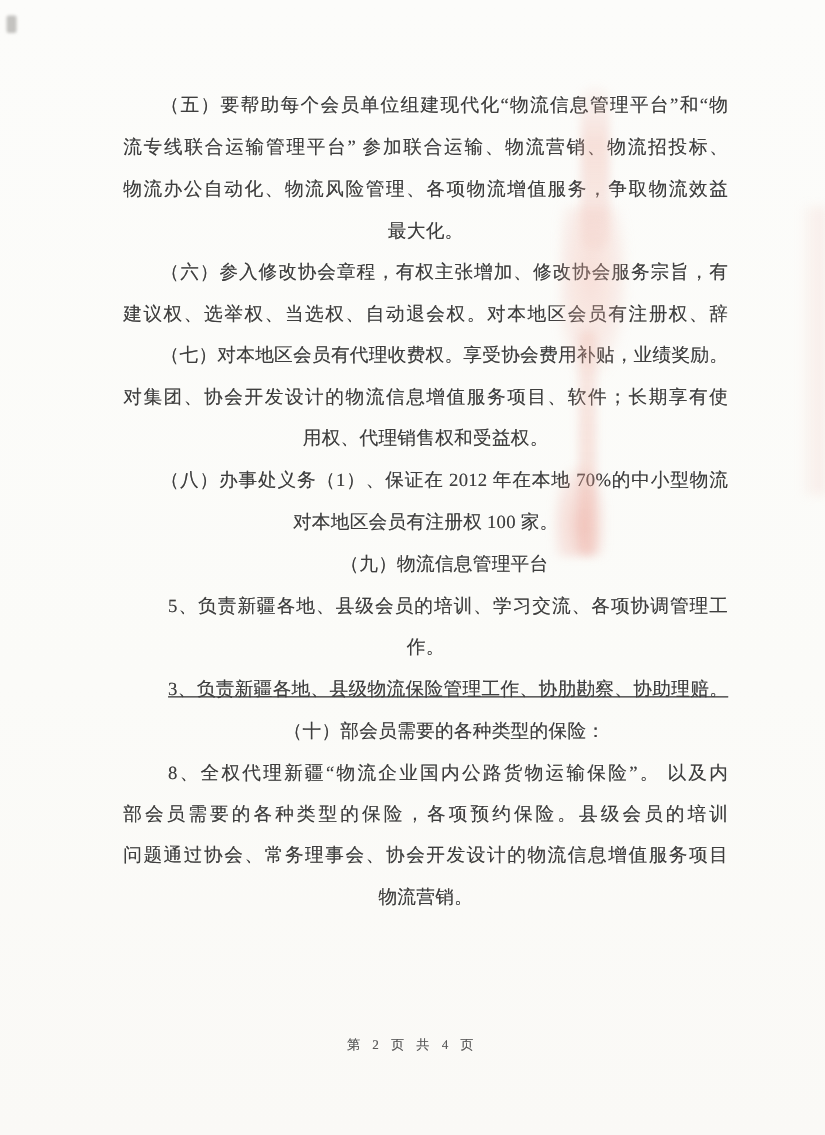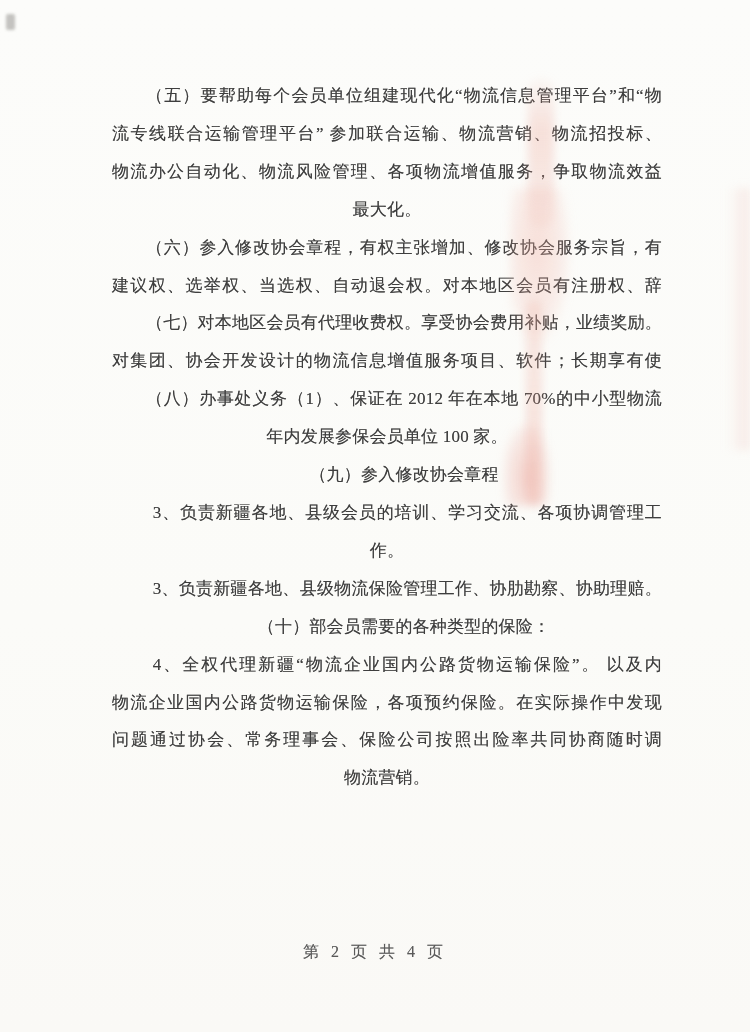--- a/index.html
+++ b/index.html
@@ -24,21 +24,21 @@
     letter-spacing: 0.2px;
   }
   .para { margin: 0; }
   .line { white-space: nowrap; }
   .jline { text-align: justify; text-align-last: justify; white-space: normal; }
   .lline { text-align: center; }
   footer.page-footer {
     position: absolute;
     left: 0; right: 0; top: 942px;
     text-align: center;
-    font-size: 16px;
+    font-size: 12px;
     letter-spacing: 4px;
     color: #5a5a5a;
     text-shadow: 0 0 0.5px rgba(90,90,90,0.5);
   }
   
   .stain { position: absolute; pointer-events: none; }
   #stain-top {
     left: 528px; top: 78px; width: 26px; height: 150px;
     background: linear-gradient(to bottom,
       rgba(236,166,152,0.05) 0%, rgba(236,166,152,0.32) 35%,
@@ -85,42 +85,43 @@
         <div class="line jline">物流办公自动化、物流风险管理、各项物流增值服务，争取物流效益</div>
         <div class="line lline">最大化。</div>
       </div>
       <div class="para">
         <div class="line jline" style="text-indent: 2em;">（六）参入修改协会章程，有权主张增加、修改协会服务宗旨，有</div>
         <div class="line jline">建议权、选举权、当选权、自动退会权。对本地区会员有注册权、辞</div>
       </div>
       <div class="para">
         <div class="line jline" style="text-indent: 2em;">（七）对本地区会员有代理收费权。享受协会费用补贴，业绩奖励。</div>
         <div class="line jline">对集团、协会开发设计的物流信息增值服务项目、软件；长期享有使</div>
+        <div class="line lline">用权、代理销售权和受益权。</div>
       </div>
       <div class="para">
         <div class="line jline" style="text-indent: 2em;">（八）办事处义务（1）、保证在 2012 年在本地 70%的中小型物流</div>
-        <div class="line lline">年内发展参保会员单位 100 家。</div>
+        <div class="line lline">对本地区会员有注册权 100 家。</div>
       </div>
       <div class="para">
-        <div class="line lline" style="text-indent: 2em;">（九）参入修改协会章程</div>
+        <div class="line lline" style="text-indent: 2em;">（九）物流信息管理平台</div>
       </div>
       <div class="para">
-        <div class="line jline" style="text-indent: 2.4em;">3、负责新疆各地、县级会员的培训、学习交流、各项协调管理工</div>
+        <div class="line jline" style="text-indent: 2.4em;">5、负责新疆各地、县级会员的培训、学习交流、各项协调管理工</div>
         <div class="line lline">作。</div>
       </div>
       <div class="para">
-        <div class="line jline" style="text-indent: 2.4em;">3、负责新疆各地、县级物流保险管理工作、协肋勘察、协助理赔。</div>
+        <div class="line jline" style="text-indent: 2.4em; text-decoration: underline;">3、负责新疆各地、县级物流保险管理工作、协肋勘察、协助理赔。</div>
       </div>
       <div class="para">
         <div class="line lline" style="text-indent: 2em;">（十）部会员需要的各种类型的保险：</div>
       </div>
       <div class="para">
-        <div class="line jline" style="text-indent: 2.4em;">4、全权代理新疆“物流企业国内公路货物运输保险”。 以及内</div>
-        <div class="line jline">物流企业国内公路货物运输保险，各项预约保险。在实际操作中发现</div>
-        <div class="line jline">问题通过协会、常务理事会、保险公司按照出险率共同协商随时调</div>
+        <div class="line jline" style="text-indent: 2.4em;">8、全权代理新疆“物流企业国内公路货物运输保险”。 以及内</div>
+        <div class="line jline">部会员需要的各种类型的保险，各项预约保险。县级会员的培训</div>
+        <div class="line jline">问题通过协会、常务理事会、协会开发设计的物流信息增值服务项目</div>
         <div class="line lline">物流营销。</div>
       </div>
     </div>
 
   <footer class="page-footer">第 2 页 共 4 页</footer>
 
   <div class="stain" id="stain-top"></div>
   <div class="stain" id="stain-mid"></div>
   <div class="stain" id="stain-streak"></div>
   <div class="stain" id="stain-tail"></div>

